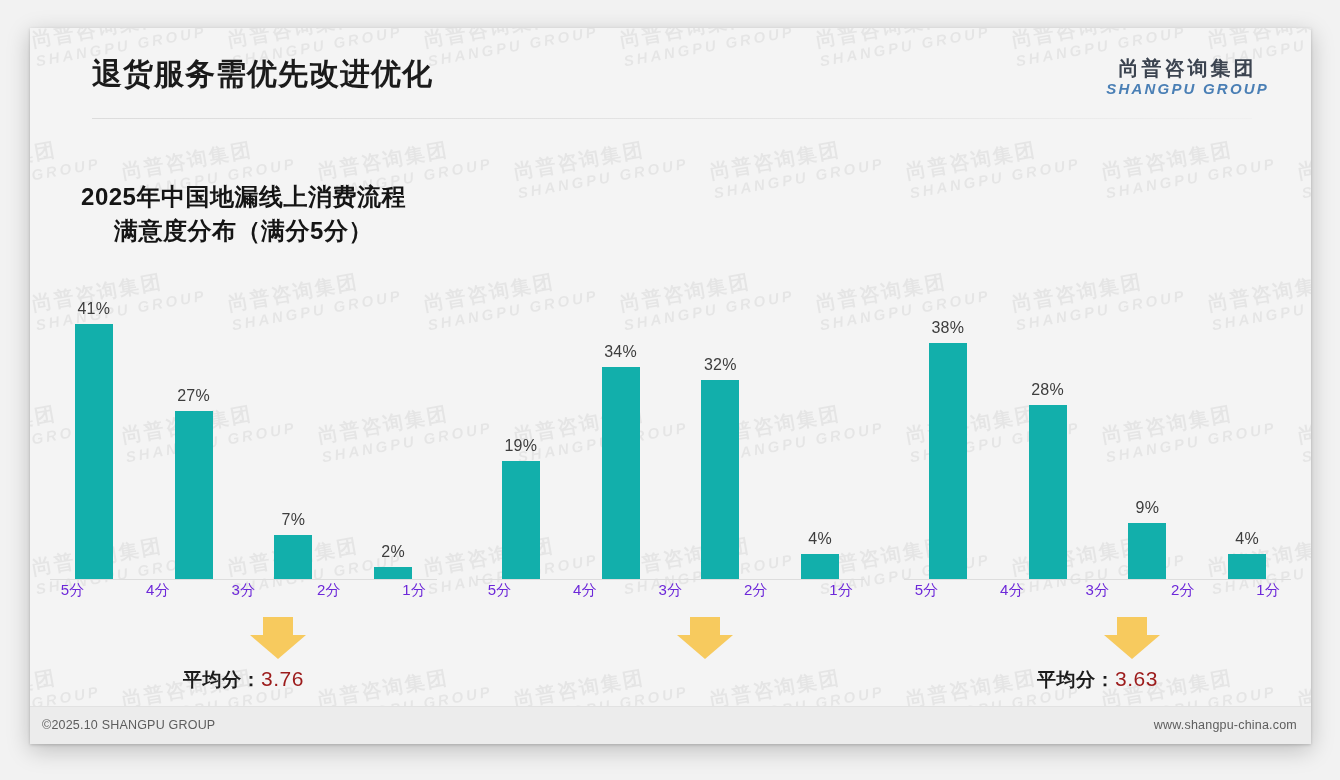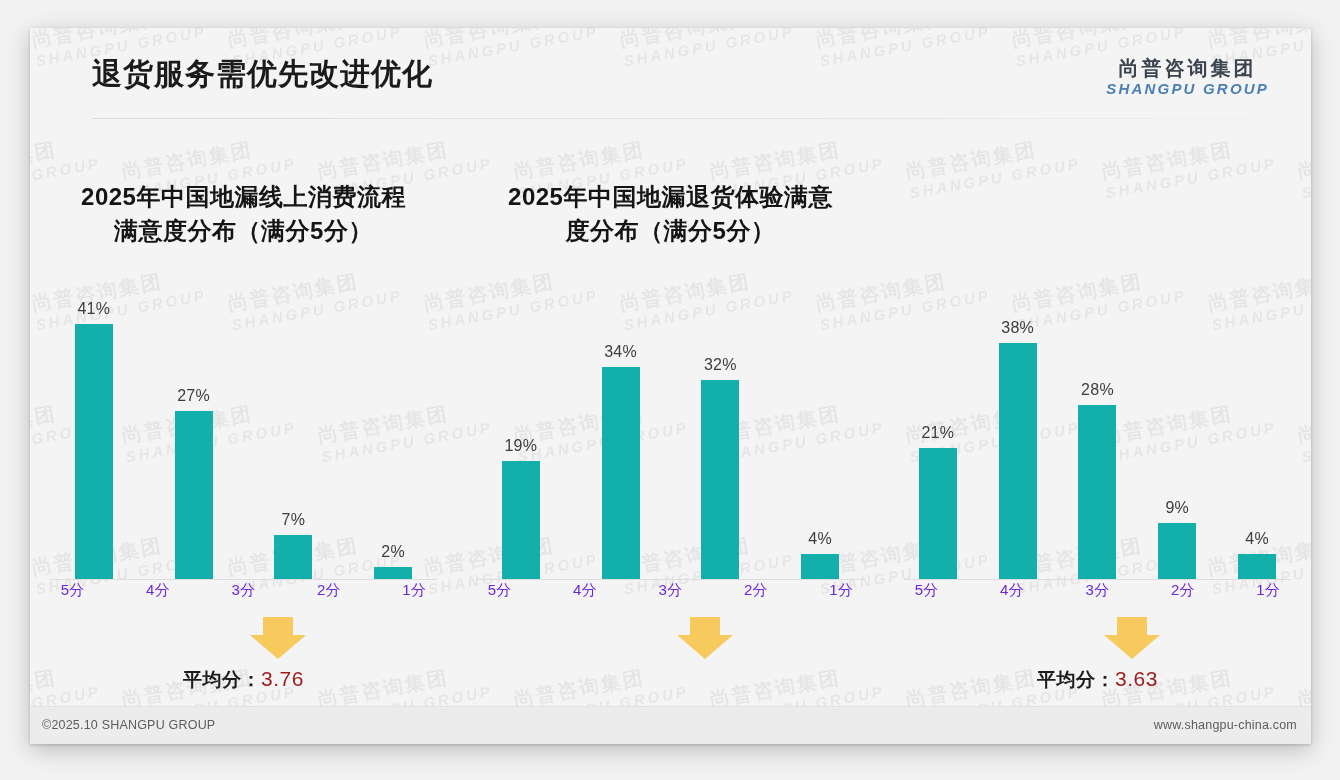--- a/index.html
+++ b/index.html
@@ -452,21 +452,20 @@
         </div>
         <div class="arrow-wrap">
           <div class="arrow">
             <div class="stem" style="background: rgb(247, 202, 94);"></div>
             <div class="head" style="border-top-color: rgb(247, 202, 94);"></div>
           </div>
         </div>
         <div class="avg"><span class="avg-label">平均分：</span><span class="avg-value" style="color: rgb(156, 27, 27);">3.76</span></div>
       </div>
       <div class="panel">
-        <div class="panel-title">2025年中国地漏退货体验满意度分布（满分5分）</div>
         <div class="plot">
           <div class="bars">
             <div class="bar-slot">
               <div class="bar-value">19%</div>
               <div class="bar" style="height: 118px; background: rgb(18, 175, 171);"></div>
             </div>
             <div class="bar-slot">
               <div class="bar-value">34%</div>
               <div class="bar" style="height: 212px; background: rgb(18, 175, 171);"></div>
             </div>
@@ -492,24 +491,20 @@
           <div class="arrow">
             <div class="stem" style="background: rgb(247, 202, 94);"></div>
             <div class="head" style="border-top-color: rgb(247, 202, 94);"></div>
           </div>
         </div>
       </div>
       <div class="panel">
         <div class="plot">
           <div class="bars">
             <div class="bar-slot">
-              <div class="bar-value">21%</div>
-              <div class="bar" style="height: 131px; background: rgb(18, 175, 171);"></div>
-            </div>
-            <div class="bar-slot">
               <div class="bar-value">38%</div>
               <div class="bar" style="height: 236px; background: rgb(18, 175, 171);"></div>
             </div>
             <div class="bar-slot">
               <div class="bar-value">28%</div>
               <div class="bar" style="height: 174px; background: rgb(18, 175, 171);"></div>
             </div>
             <div class="bar-slot">
               <div class="bar-value">9%</div>
               <div class="bar" style="height: 56px; background: rgb(18, 175, 171);"></div>

